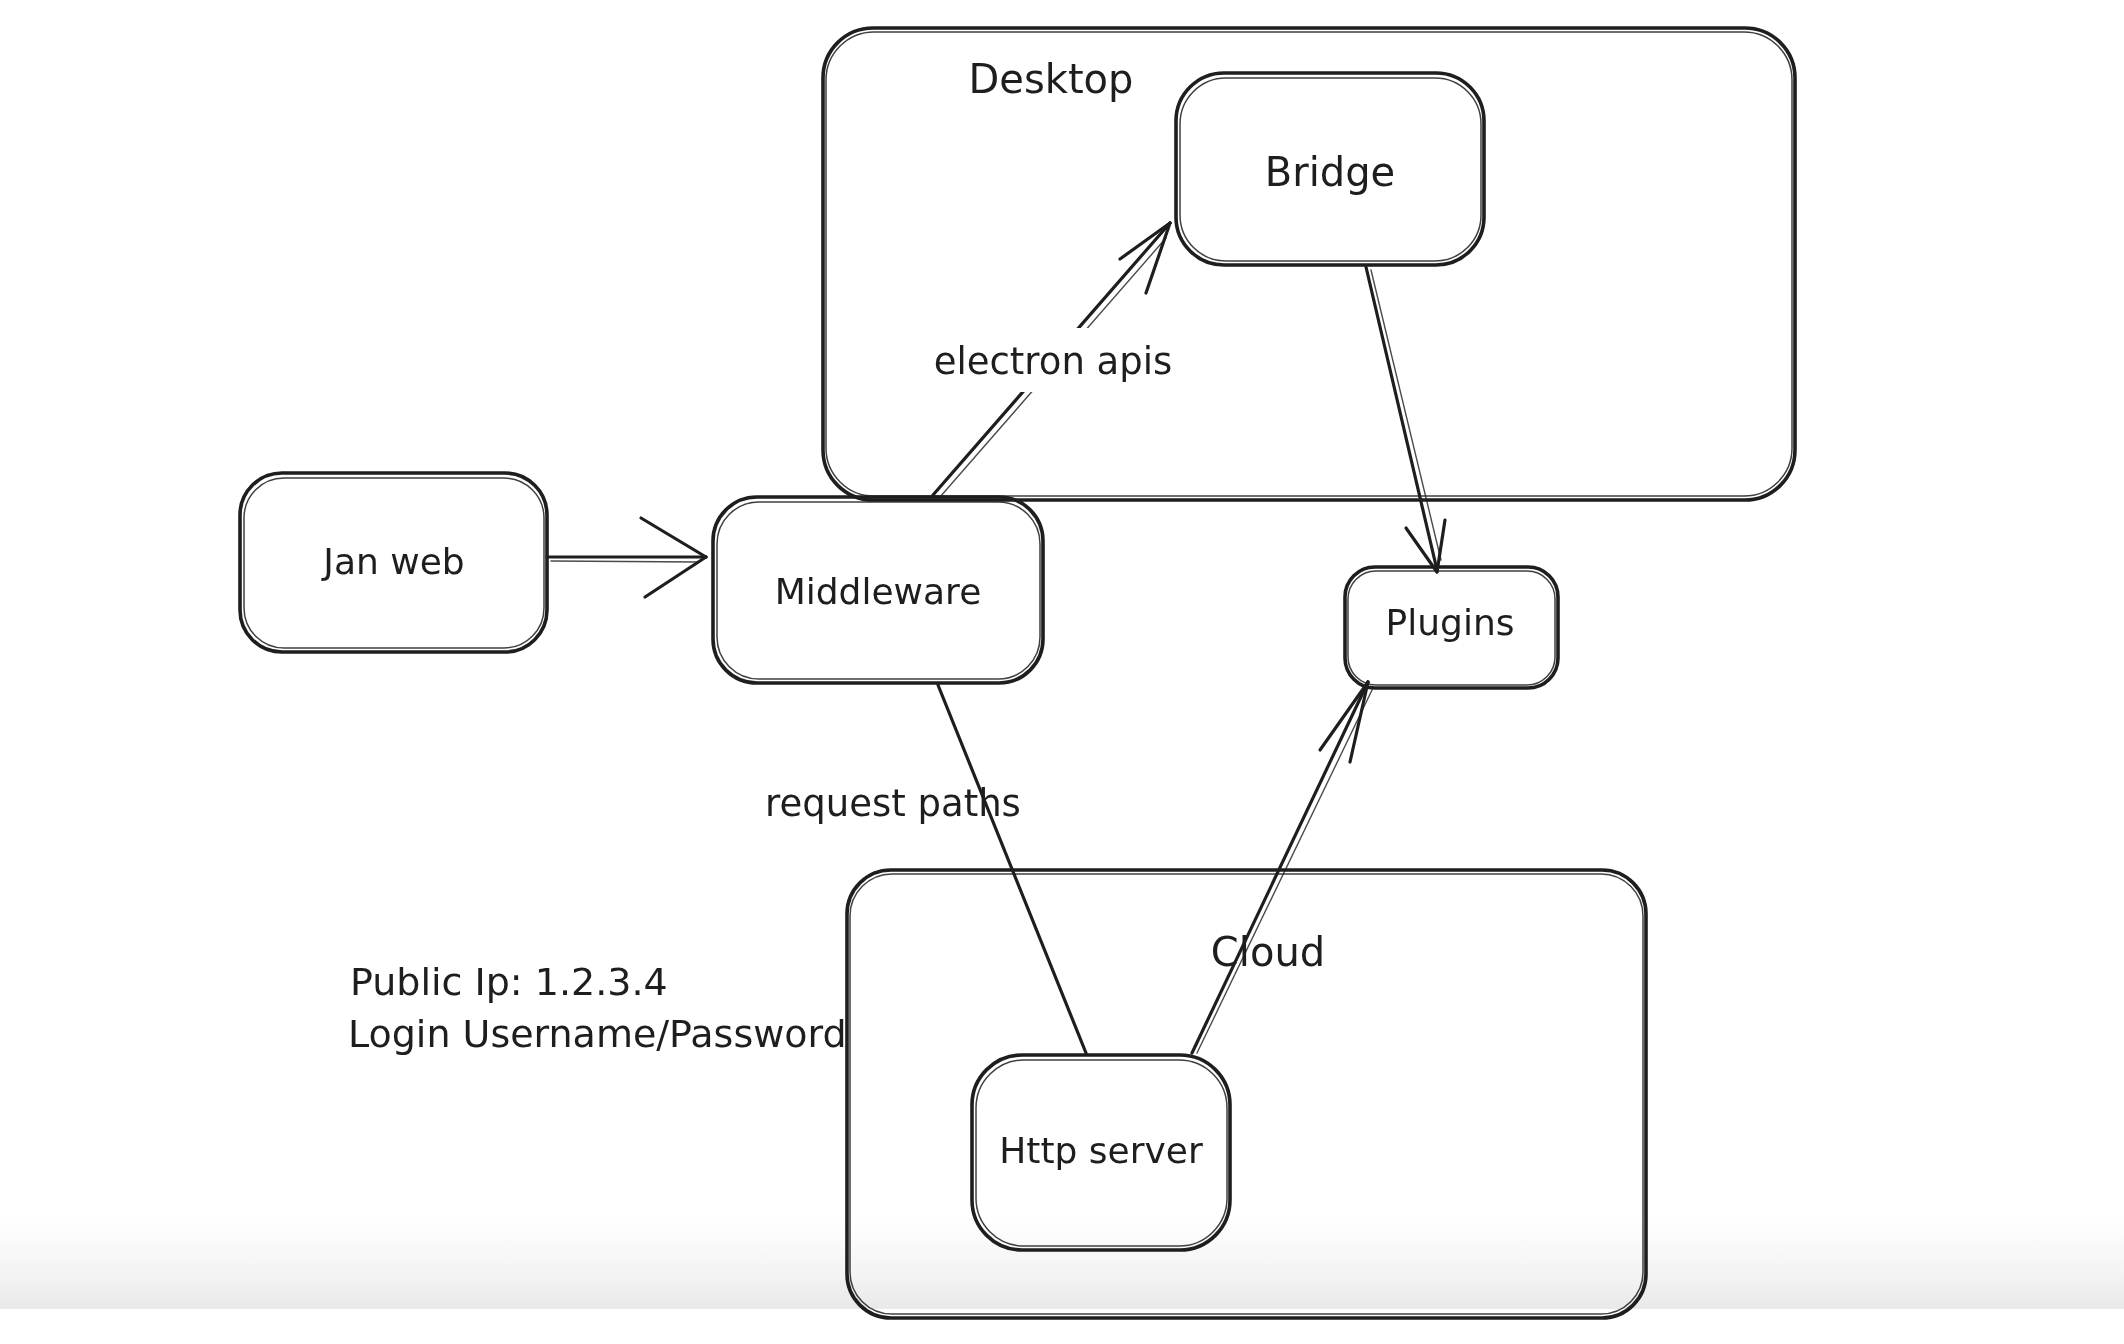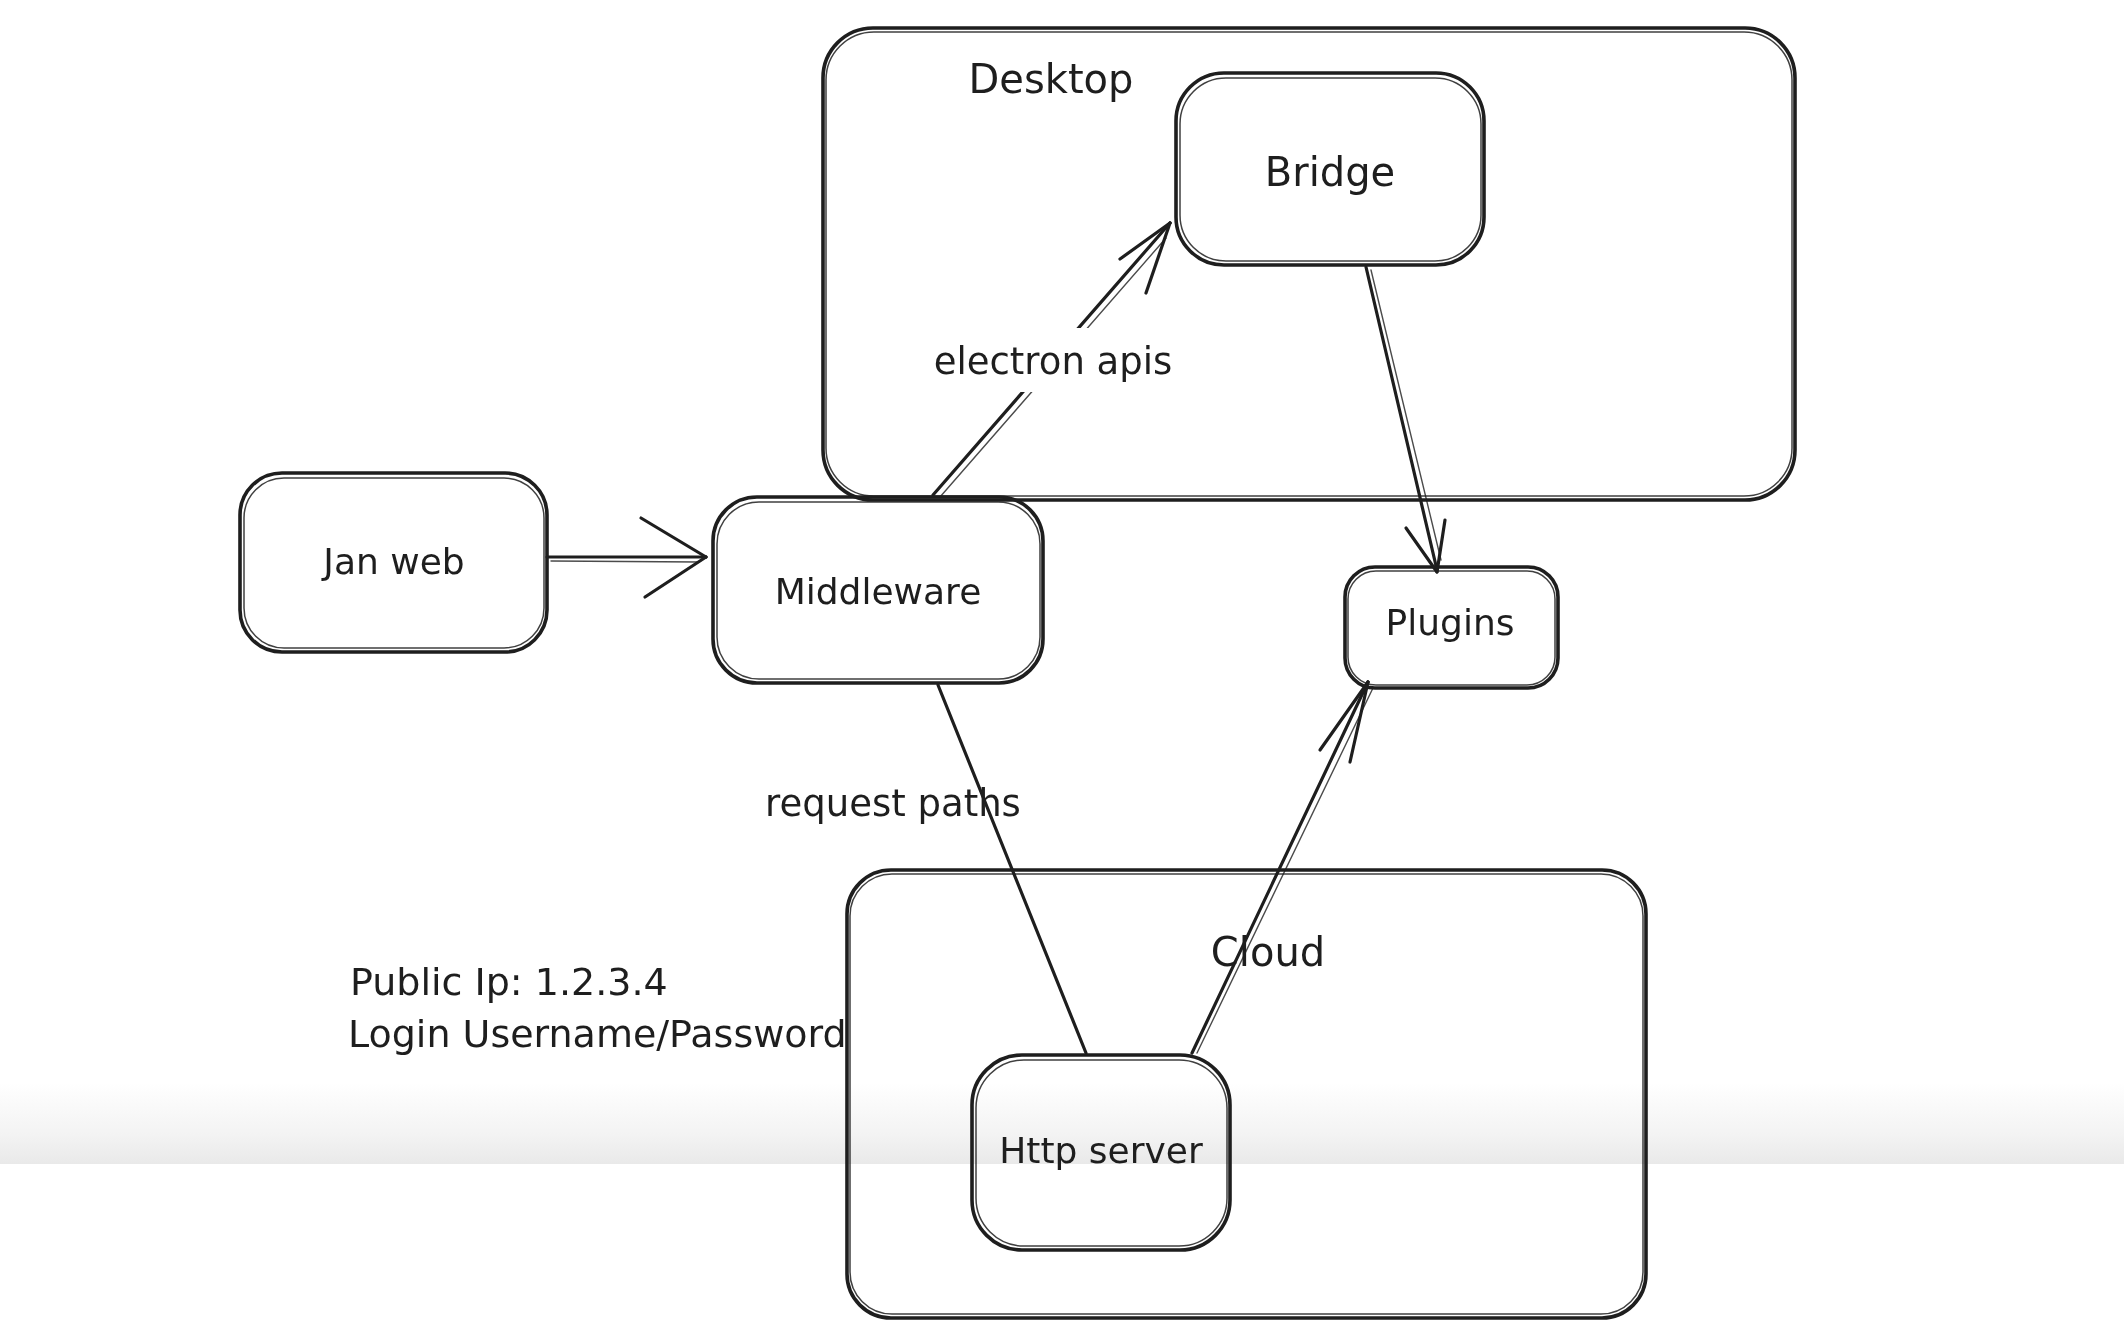--- a/index.html
+++ b/index.html
@@ -6,21 +6,21 @@
     margin: 0;
     padding: 0;
     width: 2124px;
     height: 1344px;
     overflow: hidden;
     font-family: "DejaVu Sans", sans-serif;
   }
   .stage {
     position: relative;
     width: 2124px;
-    height: 1164px;
+    height: 1309px;
     background: linear-gradient(180deg, #ffffff 0%, #ffffff 93%, #f3f3f3 97.5%, #e9e9e9 100%);
   }
   svg { display: block; }
   .sketch {
     fill: none;
     stroke: #1e1e1e;
     stroke-width: 3.6;
     stroke-linecap: round;
     stroke-linejoin: round;
   }

